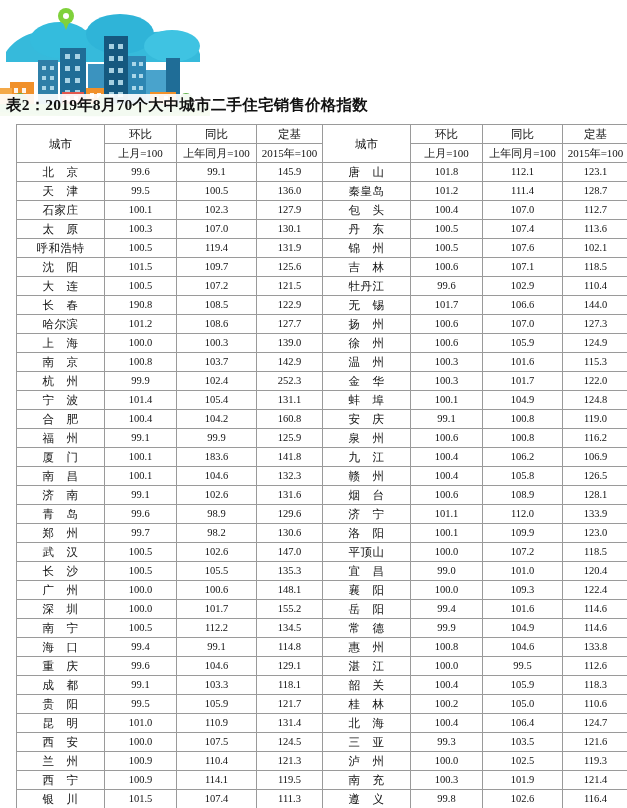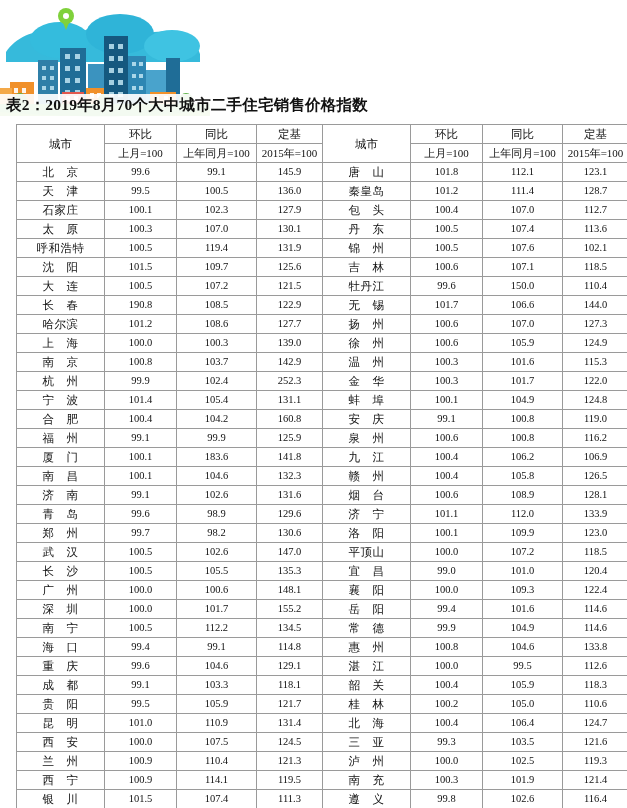--- a/index.html
+++ b/index.html
@@ -292,21 +292,21 @@
           <td class="num">107.1</td>
           <td class="num">118.5</td>
         </tr>
         <tr>
           <td class="city"><span class="cityname">大　连</span></td>
           <td class="num">100.5</td>
           <td class="num">107.2</td>
           <td class="num">121.5</td>
           <td class="city"><span class="cityname">牡丹江</span></td>
           <td class="num">99.6</td>
-          <td class="num">150.0</td>
+          <td class="num">102.9</td>
           <td class="num">110.4</td>
         </tr>
         <tr>
           <td class="city"><span class="cityname">长　春</span></td>
           <td class="num">190.8</td>
           <td class="num">108.5</td>
           <td class="num">122.9</td>
           <td class="city"><span class="cityname">无　锡</span></td>
           <td class="num">101.7</td>
           <td class="num">106.6</td>

